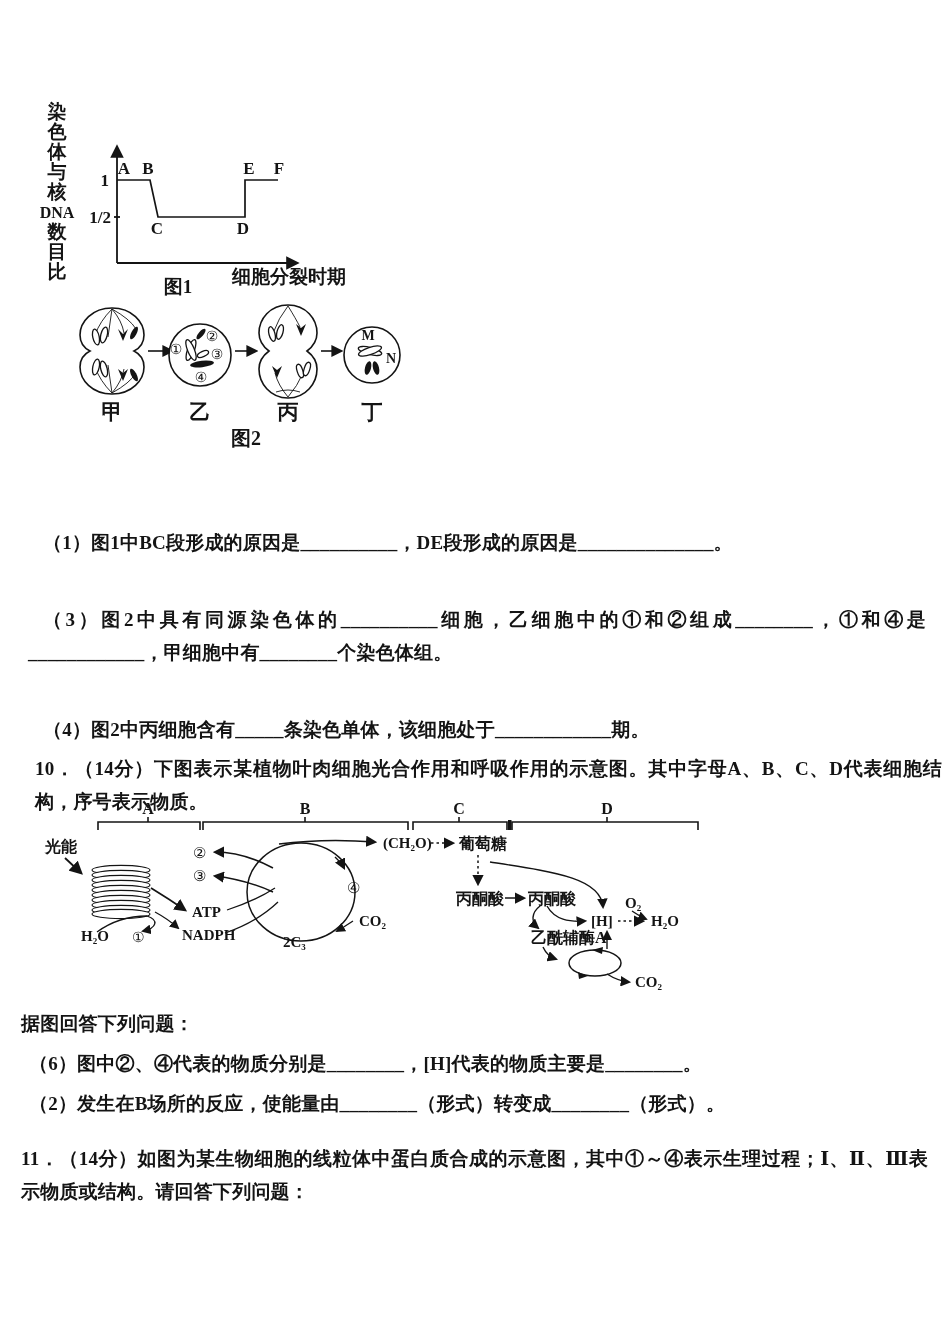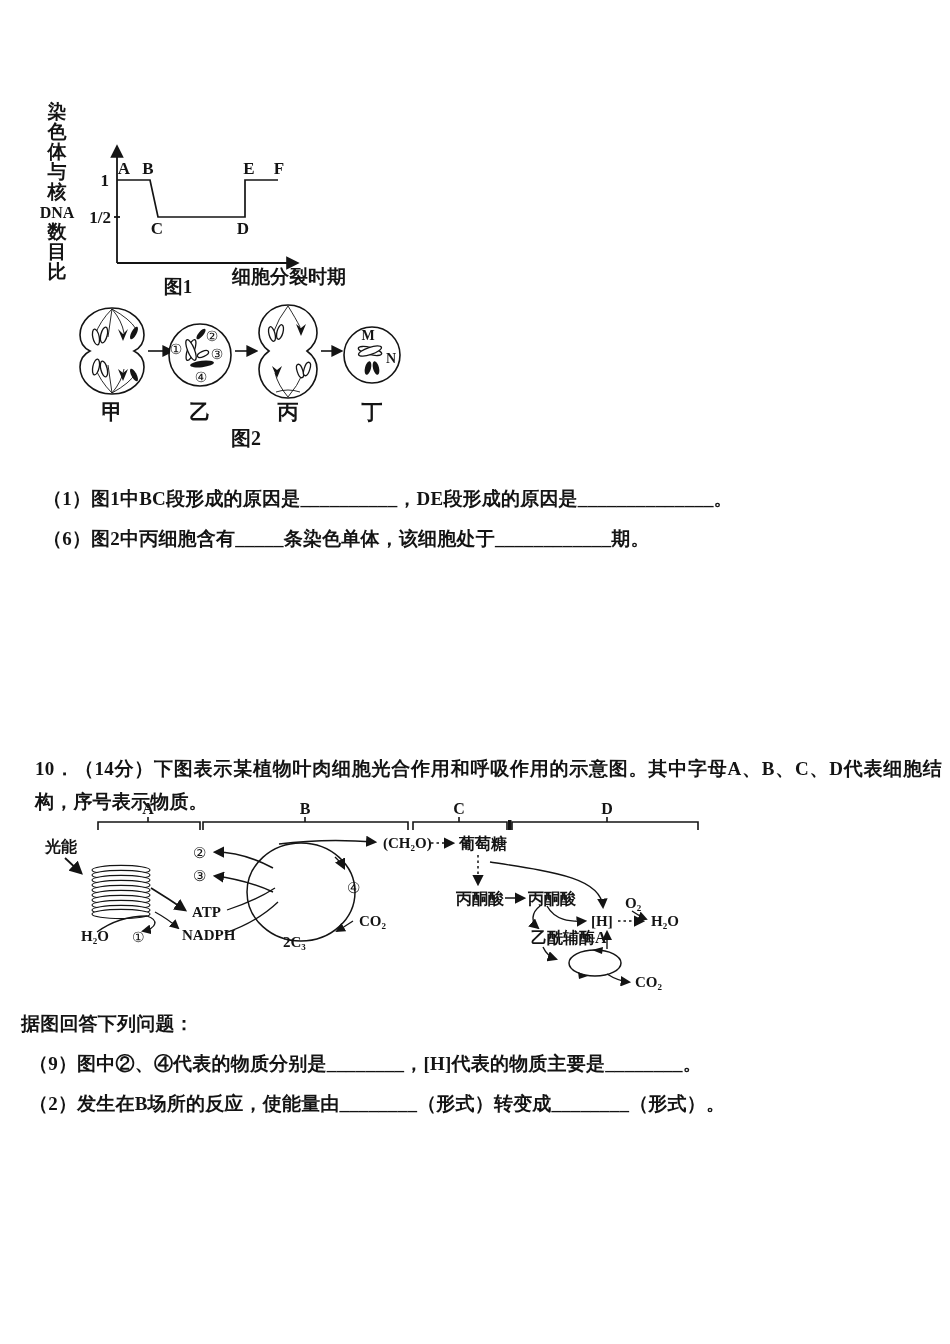--- a/index.html
+++ b/index.html
@@ -1,21 +1,21 @@
 <!DOCTYPE html>
 <html><head>
 <meta charset="utf-8">
 <style>
   html,body{margin:0;padding:0;background:#fff;}
   .page{position:relative;width:950px;height:1344px;background:#ffffff;overflow:hidden;
         font-family:"Liberation Serif","DejaVu Serif",serif;color:#141414;}
   .tblock{position:absolute;}
   .tblock p{margin:0 0 7px 0;font-size:19px;line-height:33px;font-weight:600;
             text-align:justify;letter-spacing:0.2px;}
-  .indent p{text-indent:15px;}
+  .indent p{text-indent:15px;margin-top:44px;}
   svg text{font-family:"Liberation Serif","DejaVu Serif",serif;fill:#141414;}
   .cn{font-weight:bold;}
   .lat{font-weight:bold;}
 </style>
 </head>
 <body>
 
 <div class="page">
 
   <svg style="position:absolute;left:35px;top:95px;" width="330" height="215" viewBox="0 0 330 215">
@@ -147,21 +147,22 @@
 
     <text class="cn" x="52" y="126" font-size="21" text-anchor="middle">甲</text>
     <text class="cn" x="140" y="126" font-size="21" text-anchor="middle">乙</text>
     <text class="cn" x="228" y="126" font-size="21" text-anchor="middle">丙</text>
     <text class="cn" x="312" y="126" font-size="21" text-anchor="middle">丁</text>
     <text class="cn" x="186" y="152" font-size="20" text-anchor="middle">图2</text>
   </svg>
 
   <div class="tblock indent" style="top:482px;left:28px;width:898px;">
     <p>（1）图1中BC段形成的原因是__________，DE段形成的原因是______________。</p>
-    <p>（6）图2中丙细胞含有_____条染色单体，该细胞处于____________期。</p>
+    <p>（3）图2中具有同源染色体的__________细胞，乙细胞中的①和②组成________，①和④是____________，甲细胞中有________个染色体组。</p>
+    <p>（4）图2中丙细胞含有_____条染色单体，该细胞处于____________期。</p>
   </div>
 
   <div class="tblock" style="top:730px;left:35px;width:907px;margin-top:22px;">
     <p>10．（14分）下图表示某植物叶肉细胞光合作用和呼吸作用的示意图。其中字母A、B、C、D代表细胞结构，序号表示物质。</p>
   </div>
 
   <svg style="position:absolute;left:35px;top:800px;" width="685" height="200" viewBox="0 0 685 200">
 
     <g stroke="#141414" stroke-width="1.6" fill="none">
       <path d="M63,30 L63,22 L165,22 L165,30"></path>
@@ -241,18 +242,21 @@
     <ellipse cx="560" cy="163" rx="26" ry="13" fill="none" stroke="#141414" stroke-width="1.5"></ellipse>
     <polygon points="568,147 557,150 567,154" fill="#141414"></polygon>
     <polygon points="543,172 553,176 544,179" fill="#141414"></polygon>
     <path d="M572,149 L572,132" stroke="#141414" stroke-width="1.4" fill="none" marker-end="url(#arr)"></path>
     <path d="M572,174 Q583,181 594,182" stroke="#141414" stroke-width="1.4" fill="none" marker-end="url(#arr)"></path>
     <text class="lat" x="600" y="187" font-size="15">CO₂</text>
   </svg>
 
   <div class="tblock" style="top:1007px;left:21px;width:907px;">
     <p>据图回答下列问题：</p>
-    <p style="text-indent:8px;">（9）图中②、④代表的物质分别是________，[H]代表的物质主要是________。</p>
+    <p style="text-indent:8px;">（6）图中②、④代表的物质分别是________，[H]代表的物质主要是________。</p>
     <p style="text-indent:8px;">（2）发生在B场所的反应，使能量由________（形式）转变成________（形式）。</p>
   </div>
 
+  <div class="tblock" style="top:1142px;left:21px;width:907px;">
+    <p>11．（14分）如图为某生物细胞的线粒体中蛋白质合成的示意图，其中①～④表示生理过程；Ⅰ、Ⅱ、Ⅲ表示物质或结构。请回答下列问题：</p>
+  </div>
 
 </div>
 
 </body></html>

